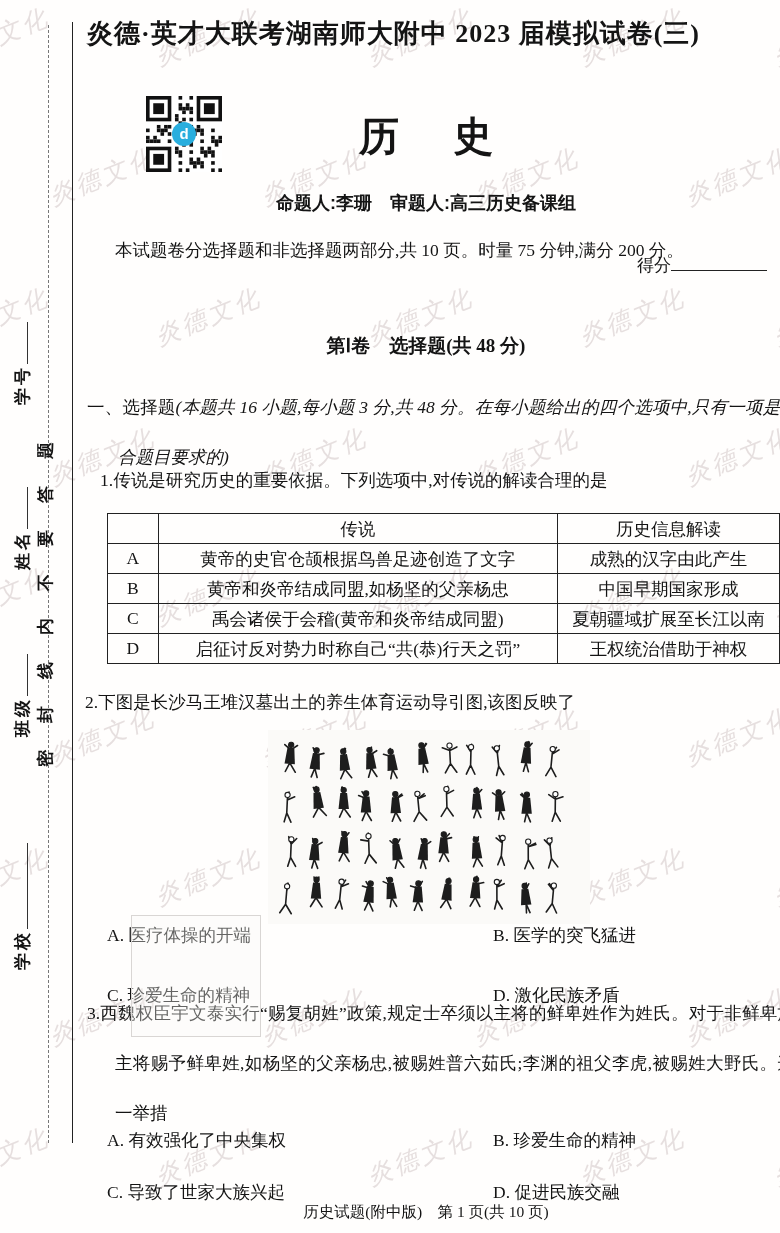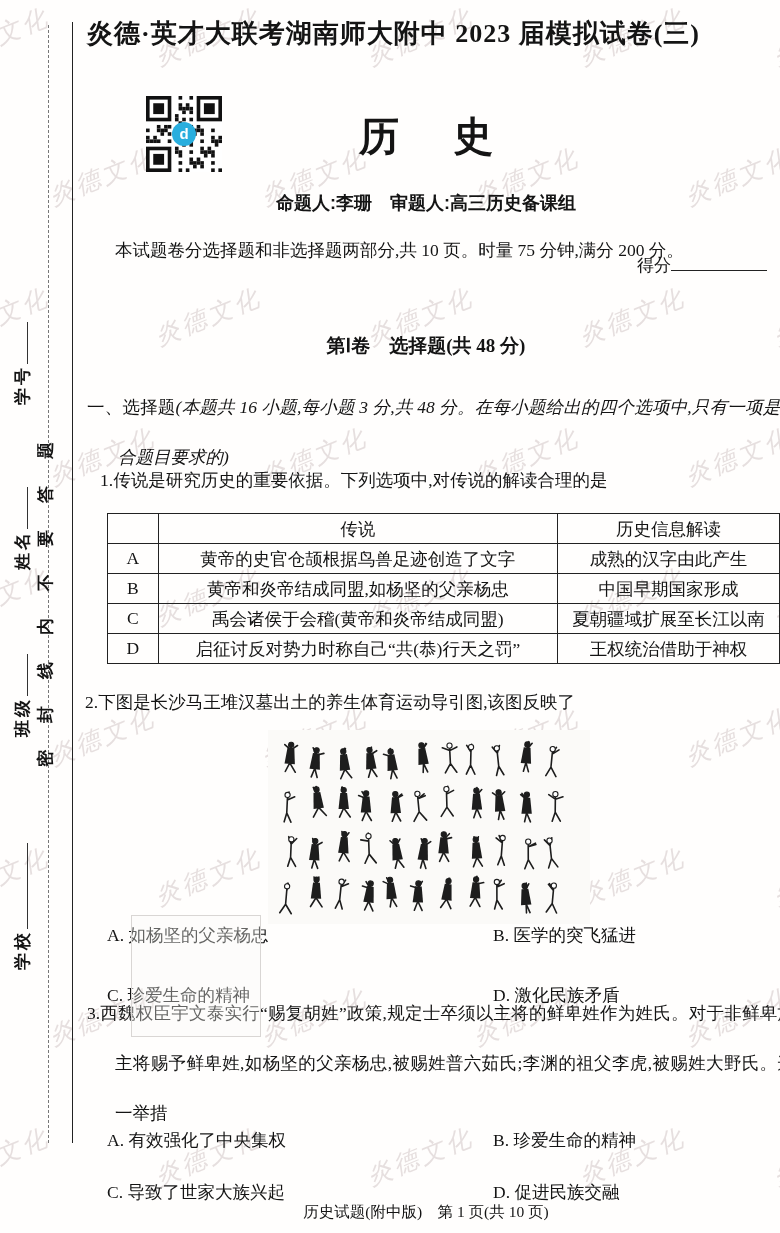--- a/index.html
+++ b/index.html
@@ -487,21 +487,21 @@
           <path d="M-3.4,-9 L3.4,-9 L5.2,7 L-5.2,7 Z" fill="#1d1d1d"></path>
           <circle cx="0" cy="-12" r="2.6" fill="#1d1d1d" stroke="#1d1d1d" stroke-width="1.1"></circle>
         </g>
         <g transform="translate(284.7589573083933,167.5608791379491) rotate(5.2576302829620545)">
           <path d="M0,-9 L0,6 M0,-7 L-4.519337315058797,-13.601180972577342 M0,-7 L-5.526916873620403,-12.783873258646846 M0,6 L5.171770693996223,15 M0,6 L-5.159550806321931,15" stroke="#1d1d1d" stroke-width="1.6" fill="none" stroke-linecap="round"></path>
           <circle cx="0" cy="-12" r="2.6" fill="#fff" stroke="#1d1d1d" stroke-width="1.1"></circle>
         </g>
       </svg>
   </div>
   <div class="abs options q2-options" id="q2-options">
-      <div><span>A.</span><span> 如杨坚的父亲杨忠</span></div>
+      <div><span>A.</span><span> 医疗体操的开端</span></div>
       <div><span>B.</span><span> 医学的突飞猛进</span></div>
       <div><span>C.</span><span> 珍爱生命的精神</span></div>
       <div><span>D.</span><span> 激化民族矛盾</span></div>
     </div>
 
   <div class="abs q3-text">
     <span>3.</span><span>西魏权臣宇文泰实行“赐复胡姓”政策,规定士卒须以主将的鲜卑姓作为姓氏。对于非鲜卑族主将赐予鲜卑姓,如杨坚的父亲杨忠,被赐姓普六茹氏;李渊的祖父李虎,被赐姓大野氏。这一举措</span>
   </div>
   <div class="abs options q3-options" id="q3-options">
       <div><span>A.</span><span> 有效强化了中央集权</span></div>

